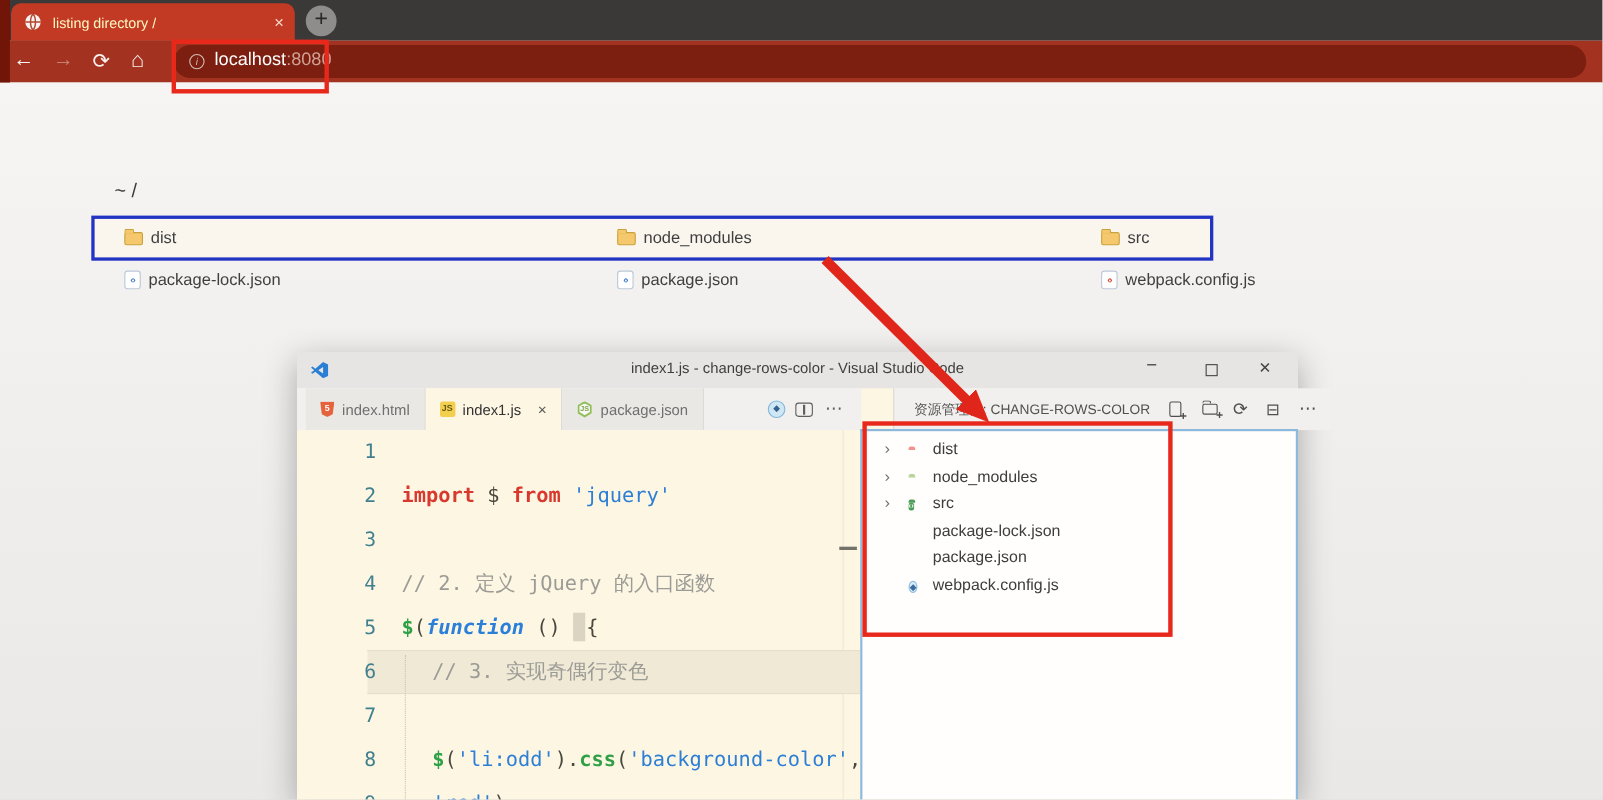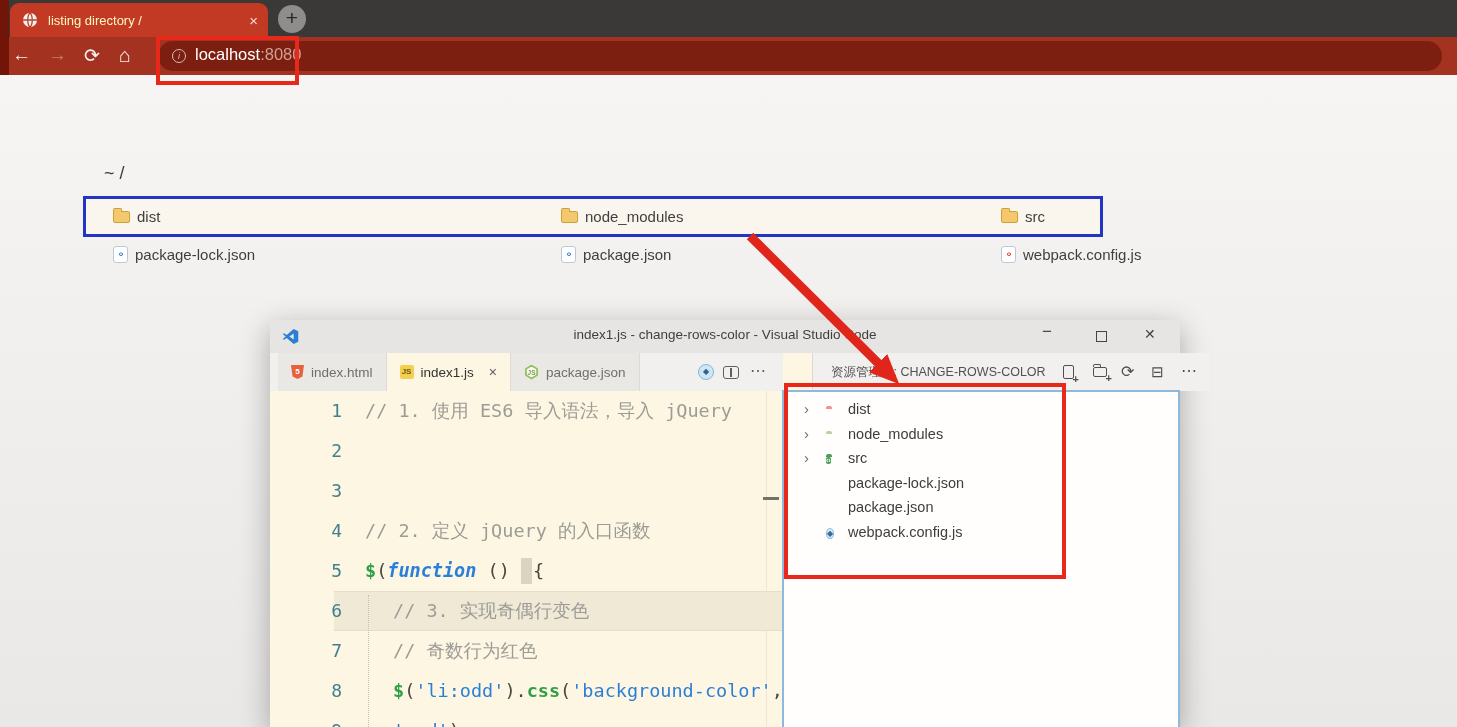--- a/index.html
+++ b/index.html
@@ -214,44 +214,43 @@
       <span class="ehic ic-collapse">⊟</span>
       <span class="ehic ic-emore">⋯</span>
     </div>
 
     <div class="editor">
       <div class="scrolltrack"></div>
       <div class="scrollmark"></div>
       <div id="editor-lines">
           <div class="row" style="top: 0px;">
             <span class="lnum">1</span>
-            <span class="lcode"><span class="tok-comment">// 1. 使用 ES6 导入语法，导入 jQuery</span></span>
           </div>
           <div class="row" style="top: 40px;">
             <span class="lnum">2</span>
+            <span class="lcode"><span class="tok-keyword">import</span><span class="tok-plain"> $ </span><span class="tok-keyword">from</span><span class="tok-plain"> </span><span class="tok-string">'jquery'</span></span>
           </div>
           <div class="row" style="top: 80px;">
             <span class="lnum">3</span>
             <span class="lcode"></span>
           </div>
           <div class="row" style="top: 120px;">
             <span class="lnum">4</span>
             <span class="lcode"><span class="tok-comment">// 2. 定义 jQuery 的入口函数</span></span>
           </div>
           <div class="row" style="top: 160px;">
             <span class="lnum">5</span>
             <span class="lcode"><span class="tok-func">$</span><span class="tok-plain">(</span><span class="tok-kwit">function</span><span class="tok-plain"> () </span><span class="cursorblk"></span><span class="tok-plain">{</span></span>
           </div>
           <div class="row ind hl" style="top: 200px;">
             <span class="lnum">6</span>
             <span class="lcode"><span class="tok-comment">// 3. 实现奇偶行变色</span></span>
           </div>
           <div class="row ind" style="top: 240px;">
             <span class="lnum">7</span>
-            <span class="lcode"><span class="tok-comment">// 奇数行为红色</span></span>
           </div>
           <div class="row ind" style="top: 280px;">
             <span class="lnum">8</span>
             <span class="lcode"><span class="tok-func">$</span><span class="tok-plain">(</span><span class="tok-string">'li:odd'</span><span class="tok-plain">).</span><span class="tok-func">css</span><span class="tok-plain">(</span><span class="tok-string">'background-color'</span><span class="tok-plain">,</span></span>
           </div>
           <div class="row ind" style="top: 320px;">
             <span class="lnum">9</span>
             <span class="lcode"><span class="tok-string">'red'</span><span class="tok-plain">)</span></span>
           </div>
         </div>

